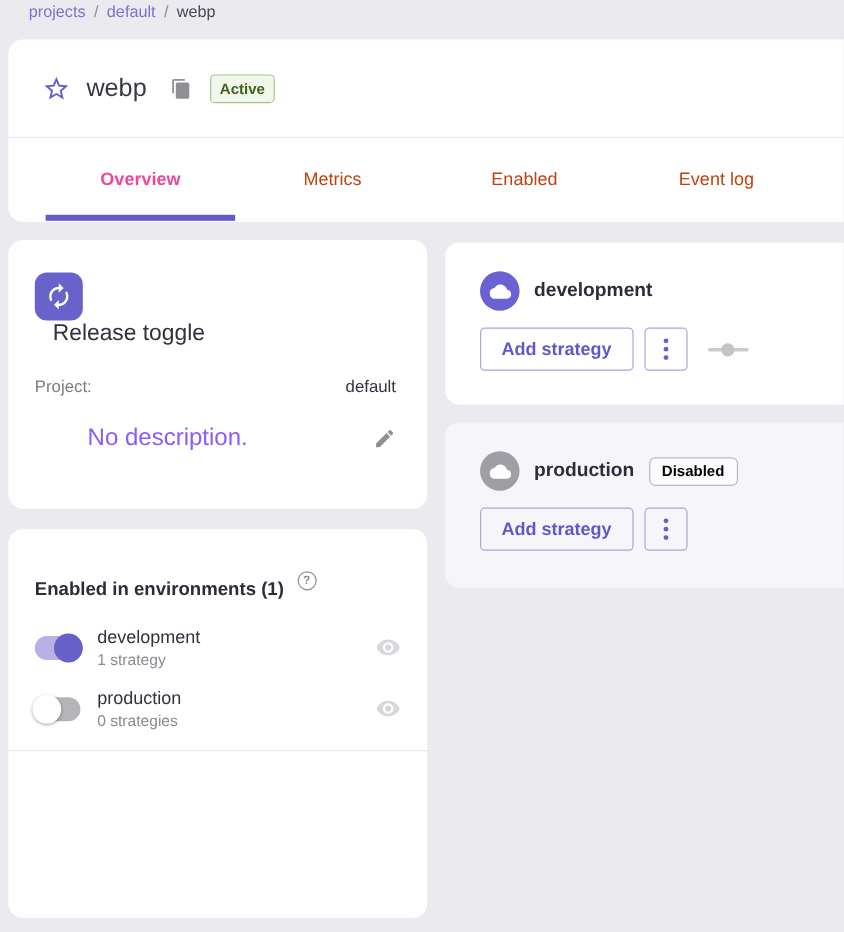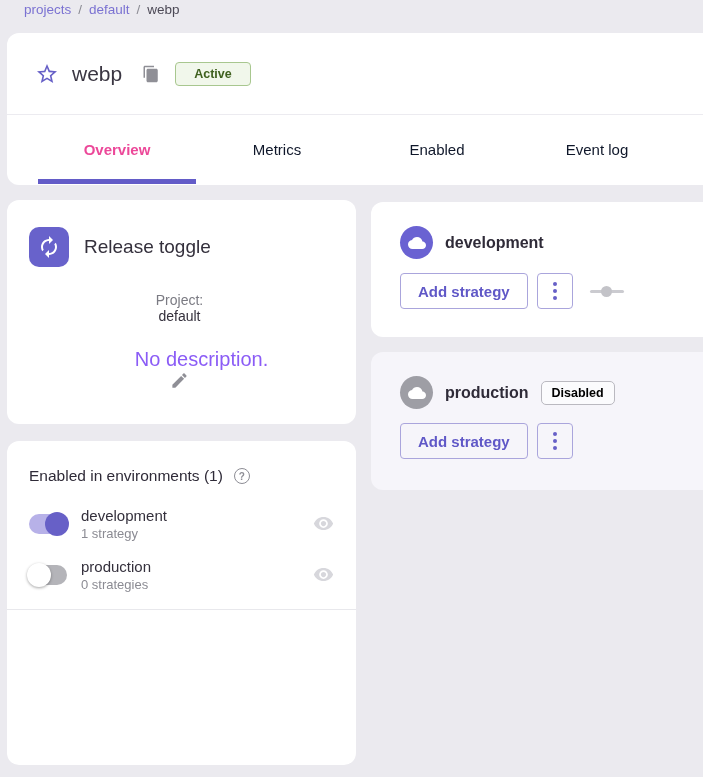--- a/index.html
+++ b/index.html
@@ -18,45 +18,45 @@
   .crumb-link { color: #7b72d2; text-decoration: none; cursor: pointer; }
   .crumb-sep { color: #8b8b93; }
   .crumb-current { color: #4c4956; }
 
   
   #header-card { left: 7px; top: 33px; width: 713px; height: 152px; }
   .title-row { display: flex; align-items: center; height: 82px; border-bottom: 1px solid #ecebf0; padding: 0 28px; }
   .star-btn { width: 24px; height: 24px; cursor: pointer; flex: none; }
   .flag-title { font-size: 21px; color: #3a3642; font-weight: 500; margin-left: 13px; }
   .copy-btn { width: 18px; height: 18px; margin-left: 20px; cursor: pointer; flex: none; }
-  .status-badge { margin-left: 15px; background: #f1f7eb; border: 1px solid #a8c78f; color: #3f611f; font-size: 12.5px; font-weight: 700; padding: 4px 18px; border-radius: 4px; }
+  .status-badge { margin-left: 15px; background: #f1f7eb; border: 1px solid #a8c78f; color: #3f611f; font-size: 12.5px; font-weight: 700; padding: 4px 7px; border-radius: 4px; }
   .tabs-row { position: relative; height: 69px; display: flex; padding-left: 30px; }
-  .tab { width: 160px; display: flex; align-items: center; justify-content: center; font-size: 15px; color: #0f172a; cursor: pointer; }
+  .tab { width: 160px; display: flex; align-items: center; justify-content: center; font-size: 15px; color: #c2410c; cursor: pointer; }
   .tab.active { color: #ec4899; font-weight: 700; }
   .tab-underline { position: absolute; left: 31px; bottom: 0; width: 158px; height: 5px; background: #635cc8; }
 
   
   #details-card { left: 7px; top: 200px; width: 349px; height: 224px; padding: 27px 26px 0 22px; }
-  .type-row { display: flex; align-items: center; margin-bottom: 25px; }
+  .type-row { display: flex; align-items: flex-start; margin-bottom: 25px; flex-direction: column; }
   .type-icon { width: 40px; height: 40px; border-radius: 10px; background: #6862cb; display: flex; align-items: center; justify-content: center; flex: none; }
   .type-title { font-size: 19px; color: #34303c; margin-left: 15px; }
-  .kv-row { display: flex; justify-content: space-between; align-items: center; font-size: 14px; flex-direction: column; }
+  .kv-row { display: flex; justify-content: space-between; align-items: center; font-size: 14px; }
   .kv-row + .kv-row { margin-top: 24px; }
   .kv-label { color: #7b7b83; }
   .kv-value { color: #34303c; }
   .desc-text { color: #8b5cf6; font-size: 20px; margin-left: 44px; }
   .pencil-btn { width: 19px; height: 19px; cursor: pointer; }
   .created-group { display: flex; align-items: center; gap: 7px; }
   .collapse-btn { color: #8d8d95; font-size: 16px; font-weight: 700; cursor: pointer; line-height: 1; padding: 0 3px; }
 
   
   #env-card { left: 7px; top: 441px; width: 349px; height: 324px; }
   .env-section { padding: 26px 22px 0 22px; }
   .env-header { display: flex; align-items: center; gap: 11px; margin-bottom: 22px; }
-  .env-title { font-size: 15.5px; font-weight: 400; color: #2f2b38; }
+  .env-title { font-size: 15.5px; font-weight: 700; color: #2f2b38; margin-top: 16px; }
   .help-icon { width: 16px; height: 16px; border: 1.5px solid #8d8d95; border-radius: 50%; color: #8d8d95; font-size: 10px; font-weight: 700; display: flex; align-items: center; justify-content: center; cursor: pointer; flex: none; }
   .env-row { display: flex; align-items: center; margin-bottom: 17px; }
   .toggle { position: relative; width: 38px; height: 20px; flex: none; cursor: pointer; }
   .toggle .track { position: absolute; inset: 0; border-radius: 10px; }
   .toggle .thumb { position: absolute; width: 24px; height: 24px; border-radius: 50%; top: -2px; }
   .toggle.on .track { background: #b7b1e8; }
   .toggle.on .thumb { left: 16px; background: #6760c7; }
   .toggle.off .track { background: #b4b4b9; }
   .toggle.off .thumb { left: -2px; background: #fff; box-shadow: 0 1px 3px rgba(0,0,0,.35); }
   .env-labels { margin-left: 14px; }

